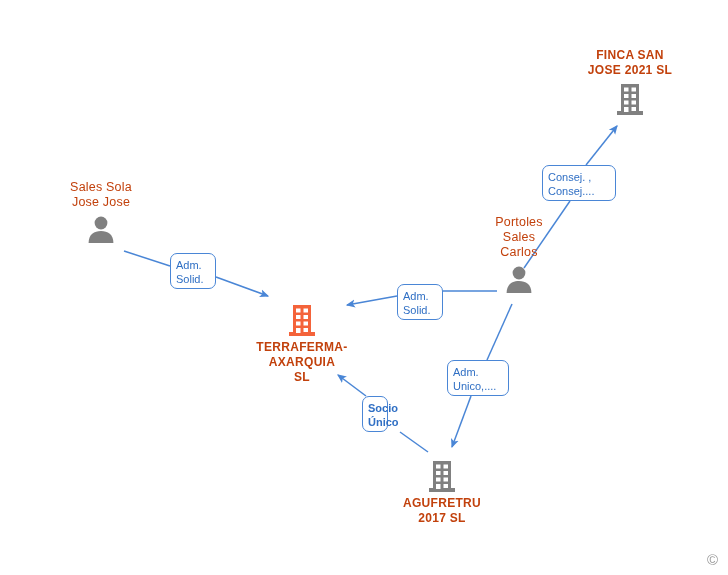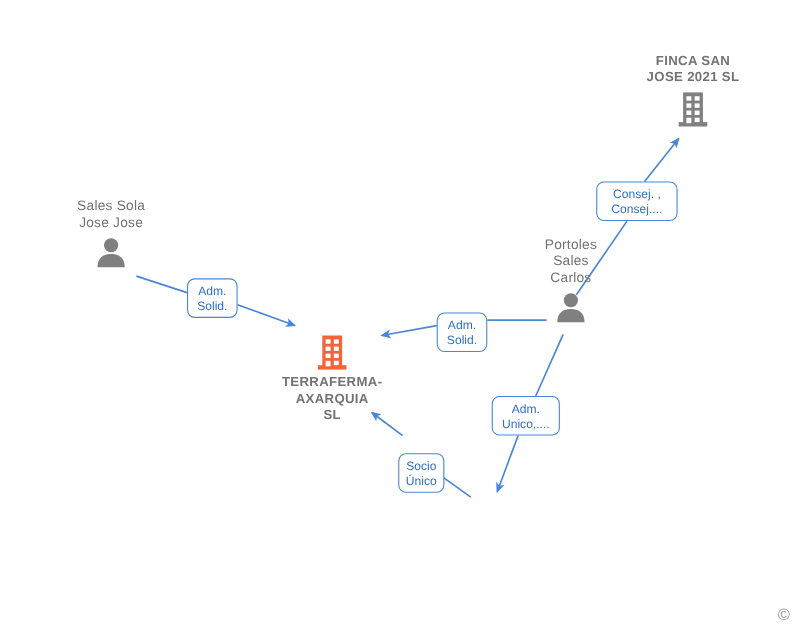--- a/index.html
+++ b/index.html
@@ -30,21 +30,21 @@
   .node {
     position: absolute;
     width: 140px;
     margin-left: -70px;
     text-align: center;
     z-index: 3;
   }
   .node-label {
     font-size: 12.5px;
     line-height: 15px;
-    color: #737373;
+    color: #c2410c;
     letter-spacing: .2px;
     white-space: pre-line;
   }
   .node-label.company {
     font-weight: bold;
     font-size: 12px;
     letter-spacing: .3px;
   }
   .node-label.above {
     margin-bottom: 4px;
@@ -61,21 +61,20 @@
   
   .chip {
     position: absolute;
     box-sizing: border-box;
     border: 1.3px solid #4a86d6;
     border-radius: 7px;
     background: #ffffff;
     color: #2f6fc4;
     font-size: 11px;
     line-height: 14px;
-    text-align: center;
     padding: 4px 5px 5px 5px;
     white-space: pre-line;
     z-index: 4;
   }
 
   
   #watermark {
     position: absolute;
     right: 10px;
     bottom: 8px;
@@ -195,33 +194,51 @@
         <rect x="15.5" y="18.5" width="4.5" height="4" fill="#ffffff"></rect>
         <rect x="8" y="25" width="4.5" height="5" fill="#ffffff"></rect>
         <rect x="15.5" y="25" width="4.5" height="4" fill="#ffffff"></rect>
       </svg>
     </span>
     <div class="node-label company below">TERRAFERMA-
 AXARQUIA
 SL</div>
   </div>
 
+  <div class="node" style="left:442px; top:459px;">
+    <span class="glyph">
+      <svg width="28" height="34" viewBox="0 0 28 34" aria-hidden="true">
+        <rect x="5" y="2" width="18" height="28" fill="#808080"></rect>
+        <rect x="1" y="29" width="26" height="4" fill="#808080"></rect>
+        <rect x="8" y="5.5" width="4.5" height="4" fill="#ffffff"></rect>
+        <rect x="15.5" y="5.5" width="4.5" height="4" fill="#ffffff"></rect>
+        <rect x="8" y="12" width="4.5" height="4" fill="#ffffff"></rect>
+        <rect x="15.5" y="12" width="4.5" height="4" fill="#ffffff"></rect>
+        <rect x="8" y="18.5" width="4.5" height="4" fill="#ffffff"></rect>
+        <rect x="15.5" y="18.5" width="4.5" height="4" fill="#ffffff"></rect>
+        <rect x="8" y="25" width="4.5" height="5" fill="#ffffff"></rect>
+        <rect x="15.5" y="25" width="4.5" height="4" fill="#ffffff"></rect>
+      </svg>
+    </span>
+    <div class="node-label company below">AGUFRETRU
+2017  SL</div>
+  </div>
 
   <div class="chip" style="left:170px; top:253px; width:46px; height:36px;">Adm.
 Solid.</div>
 
   <div class="chip" style="left:397px; top:284px; width:46px; height:36px;">Adm.
 Solid.</div>
 
   <div class="chip" style="left:542px; top:165px; width:74px; height:36px;">Consej. ,
 Consej....</div>
 
   <div class="chip" style="left:447px; top:360px; width:62px; height:36px;">Adm.
 Unico,....</div>
 
-  <div class="chip" style="left:362px; top:412px; width:42px; height:36px;">Socio
+  <div class="chip" style="left:362px; top:396px; width:26px; height:36px;font-weight:bold;">Socio
 Único</div>
 
   <div id="watermark">
     <span class="copy">©</span>
   </div>
 
 </div>
 
 </body></html>

